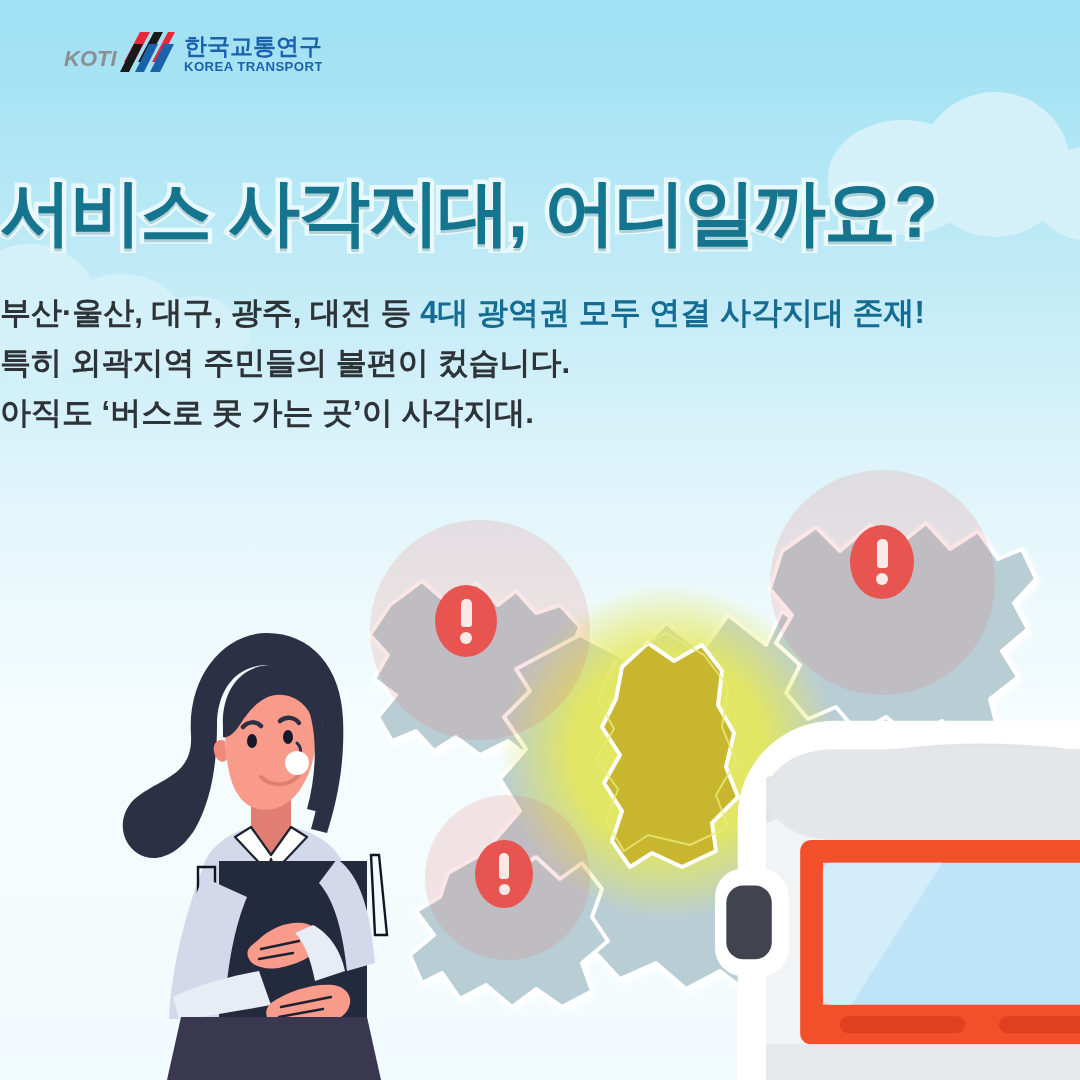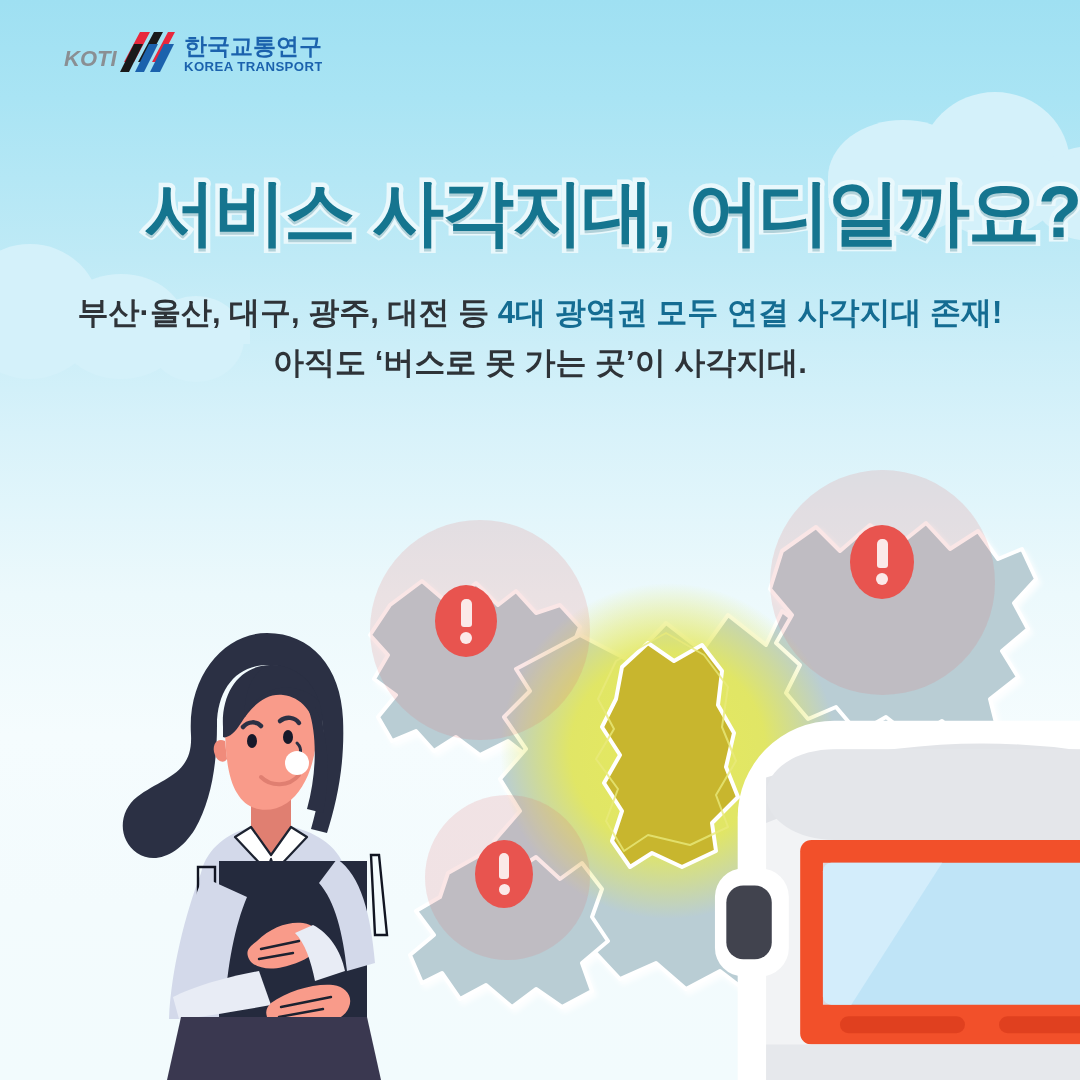--- a/index.html
+++ b/index.html
@@ -43,34 +43,34 @@
   #cloud-left .l2 { left:96px;top:42px; width:130px; height:105px; }
   #cloud-left .l3 { left:188px;top:64px;width:96px;  height:86px;  }
   #cloud-left .base { left:0; top:88px; width:290px; height:24px; }
 
   
   #logo { position:absolute; left:30px; top:24px; width:260px; height:52px;margin-left:32px; }
 
   
   #headline {
     position:absolute; left:0; top:176px; width:1080px;
-    text-align:right;
+    text-align:left;
     font-size:72px; font-weight:900; letter-spacing:-2px;
     color:#15758f;
     -webkit-text-stroke: 9px #e9f8fc;
     paint-order: stroke fill;
     text-shadow: 0 3px 0 rgba(12,90,112,.25);
     white-space:nowrap;
     line-height: 1.0;
   }
 
   
   #subtitle {
     position:absolute; left:0; top:288px; width:1080px;
-    text-align:center;
+    text-align:left;
     font-size:31px; font-weight:700;
     color:#2e3338;
     line-height:1.62;
   }
   #subtitle .em { color:#146c92; font-weight:900; }
   #subtitle .ln { display:block; white-space:nowrap; }
 
   
   #map-stage { position:absolute; left:330px; top:455px; width:720px; height:625px; }
   #map-stage svg { position:absolute; left:0; top:0; width:720px; height:625px; overflow:visible; }
@@ -146,20 +146,21 @@
       <text x="122" y="30" font-family="Liberation Sans, sans-serif" font-size="23" font-weight="900" fill="#1b62ad">한국교통연구원</text>
 
       <text x="122" y="47" font-family="Liberation Sans, sans-serif" font-size="13.2" font-weight="700" letter-spacing="0.4" fill="#1b62ad">KOREA TRANSPORT INSTITUTE</text>
     </svg>
   </div>
 
   <div id="headline">서비스 사각지대, 어디일까요?</div>
 
   <div id="subtitle">
     <span class="ln"><span>부산·울산, 대구, 광주, 대전 등 </span><span class="em">4대 광역권 모두 연결 사각지대 존재!</span></span>
+    <span class="ln">특히 외곽지역 주민들의 불편이 컸습니다.</span>
     <span class="ln">아직도 ‘버스로 못 가는 곳’이 사각지대.</span>
   </div>
 
   <div id="map-stage">
 
     <svg viewBox="0 0 720 625" aria-hidden="true">
       <defs>
         <radialGradient id="glow" cx="50%" cy="50%" r="50%">
           <stop offset="0%" stop-color="#e6e95e" stop-opacity="1"></stop>
           <stop offset="58%" stop-color="#e4e85c" stop-opacity="0.92"></stop>

